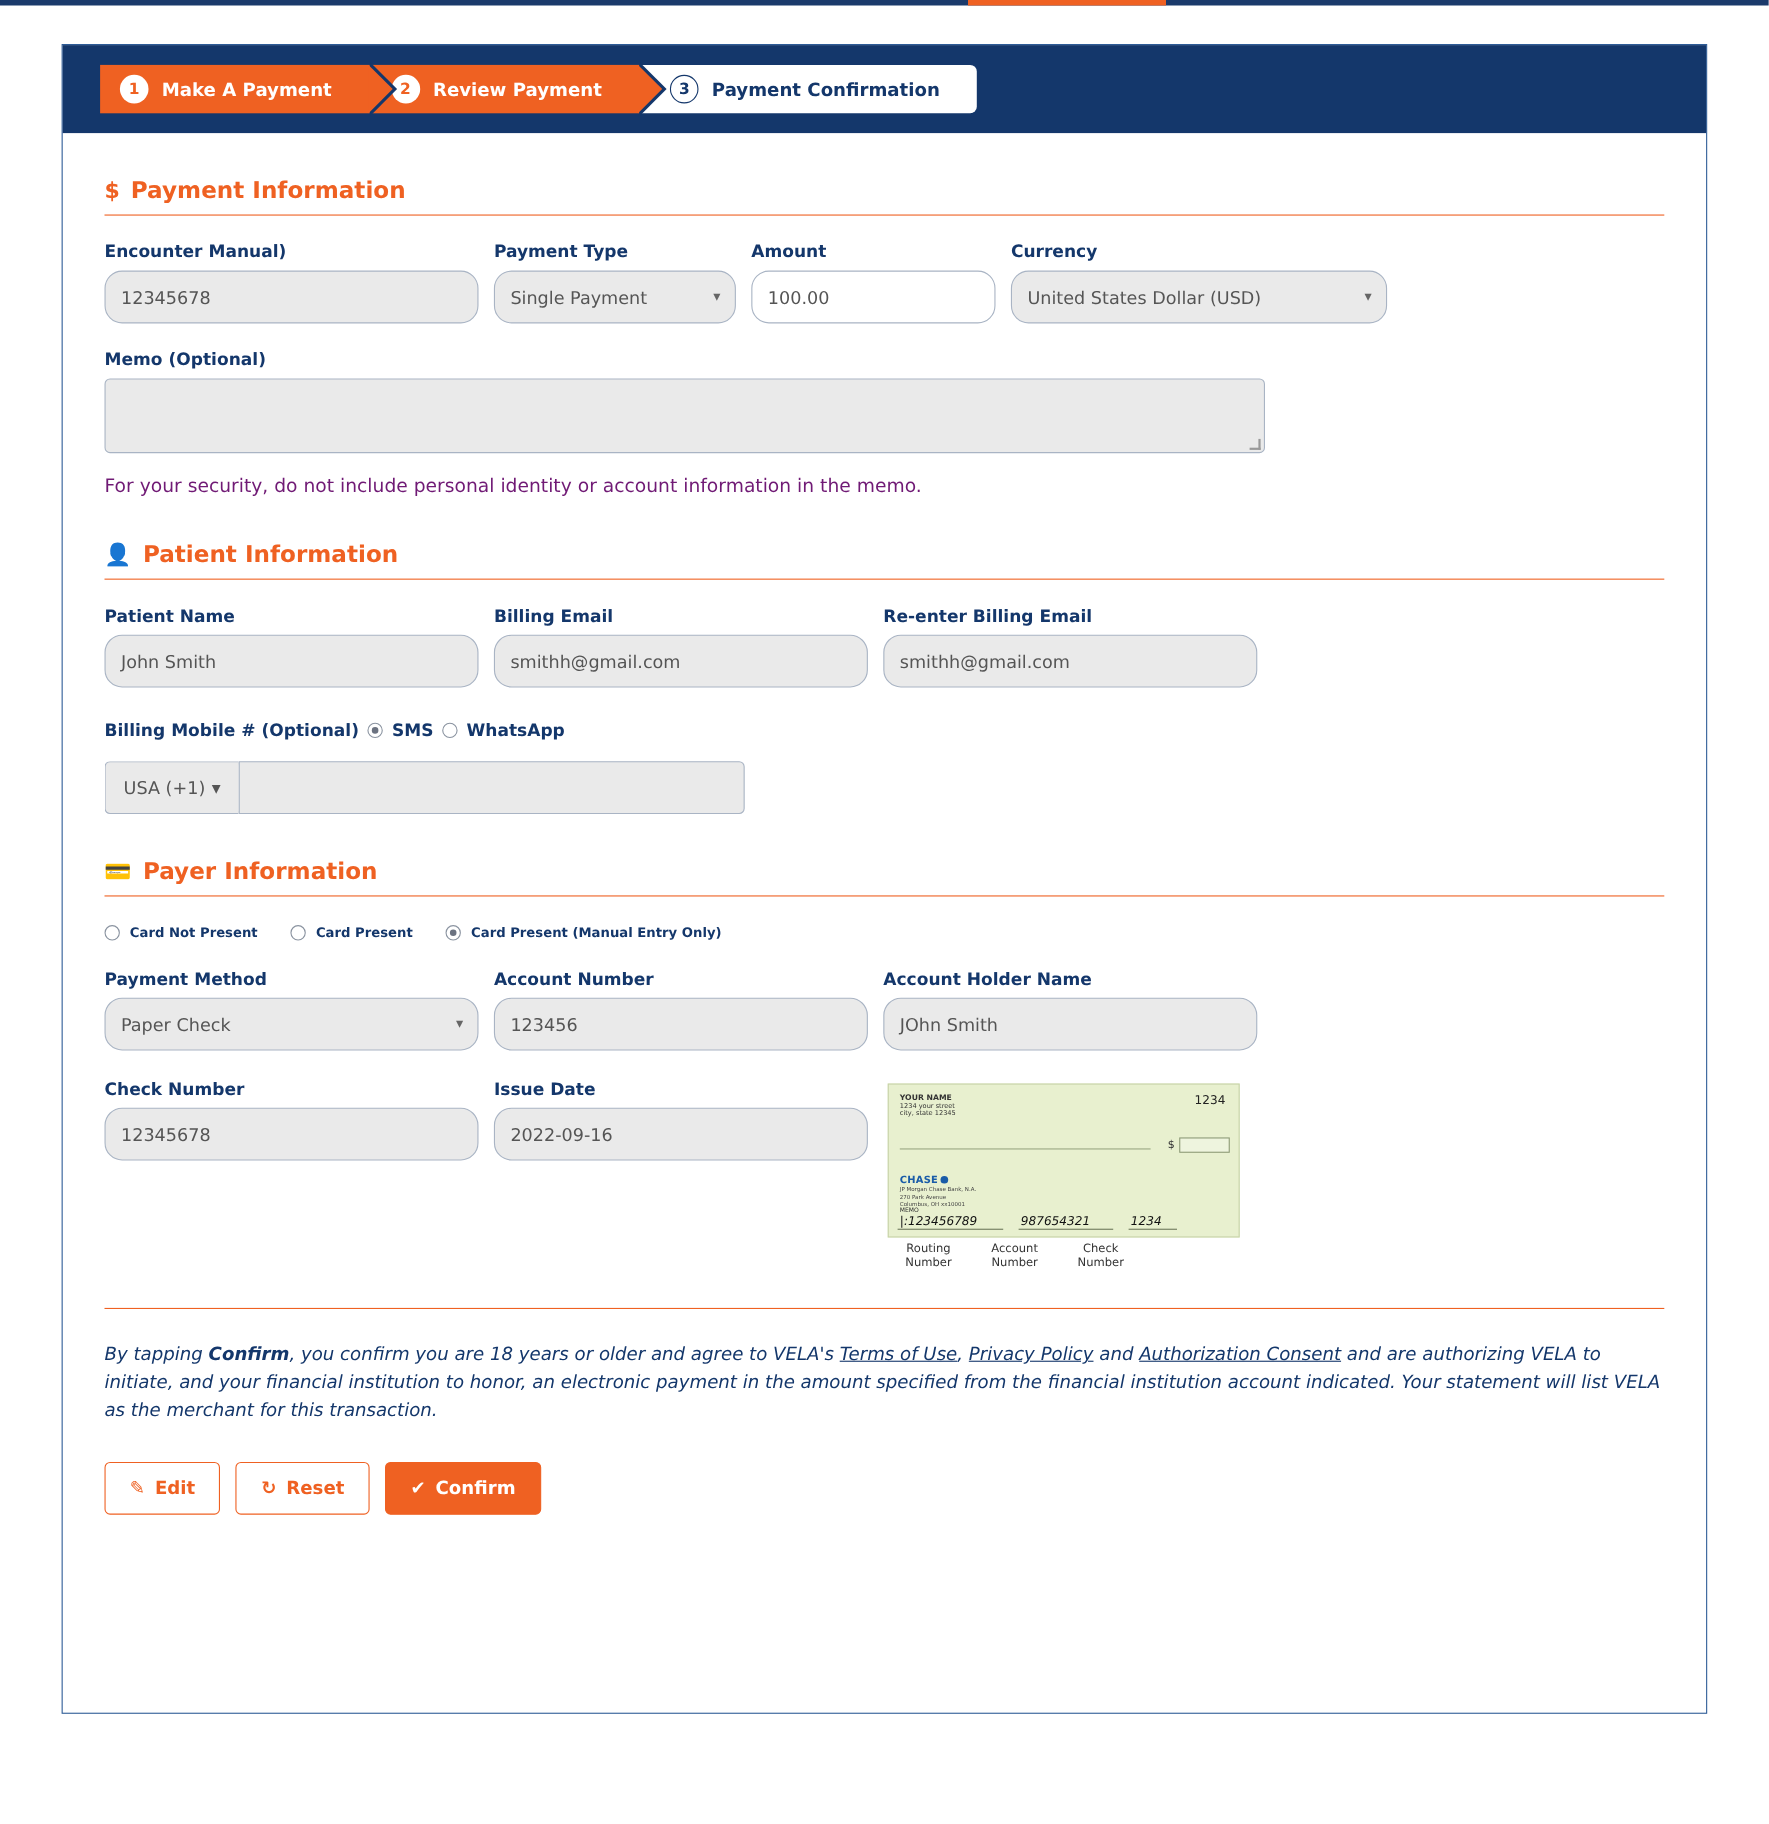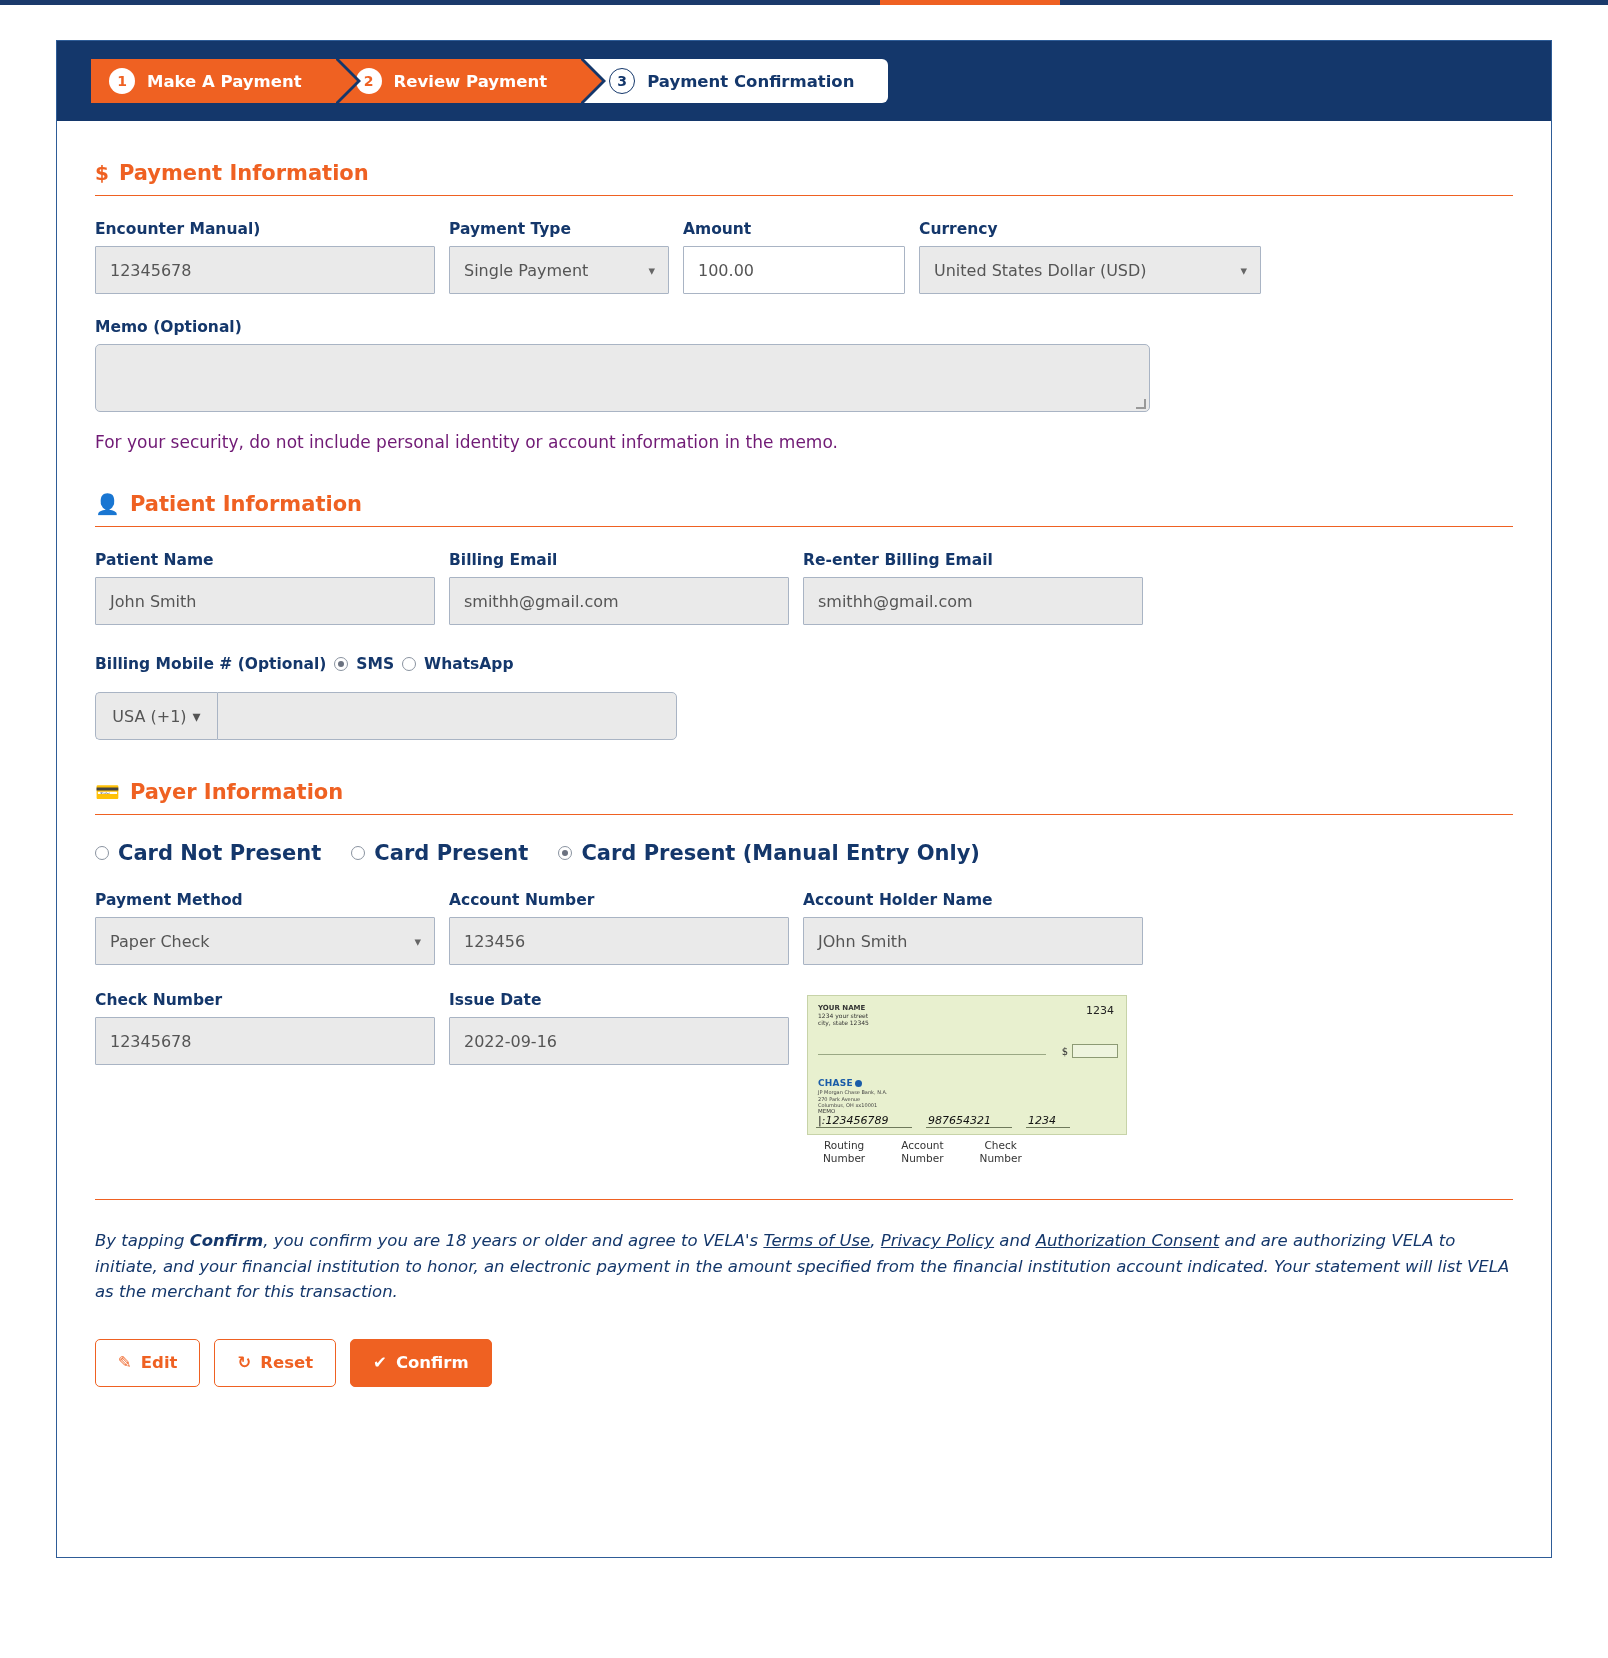--- a/index.html
+++ b/index.html
@@ -136,21 +136,21 @@
   .flabel {
     font-size: 15.5px;
     font-weight: bold;
     color: #14376b;
     margin-bottom: 8px;
     display: block;
   }
   .inp {
     height: 48px;
     border: 1px solid #a9b4c4;
-    border-radius: 1px;
+    border-radius: 16px;
     background: #eaeaea;
     color: #555;
     font-size: 16px;
     padding: 0 14px;
     display: flex;
     align-items: center;
     font-family: "DejaVu Sans", sans-serif;
     width: 100%;
   }
   .inp.white { background: #fff; }
@@ -211,21 +211,21 @@
     gap: 8px;
     font-size: 15.5px;
     font-weight: bold;
     color: #14376b;
   }
   .pay-radios {
     display: flex;
     align-items: center;
     gap: 9px;
     margin-top: 26px;
-    font-size: 21px;
+    font-size: 12px;
     font-weight: bold;
     color: #14376b;
   }
   .pay-radios .gap { width: 12px; }
   .country-sel {
     width: 122px;
     height: 48px;
     border: 1px solid #a9b4c4;
     border-right: none;
     border-radius: 5px 0 0 5px;

